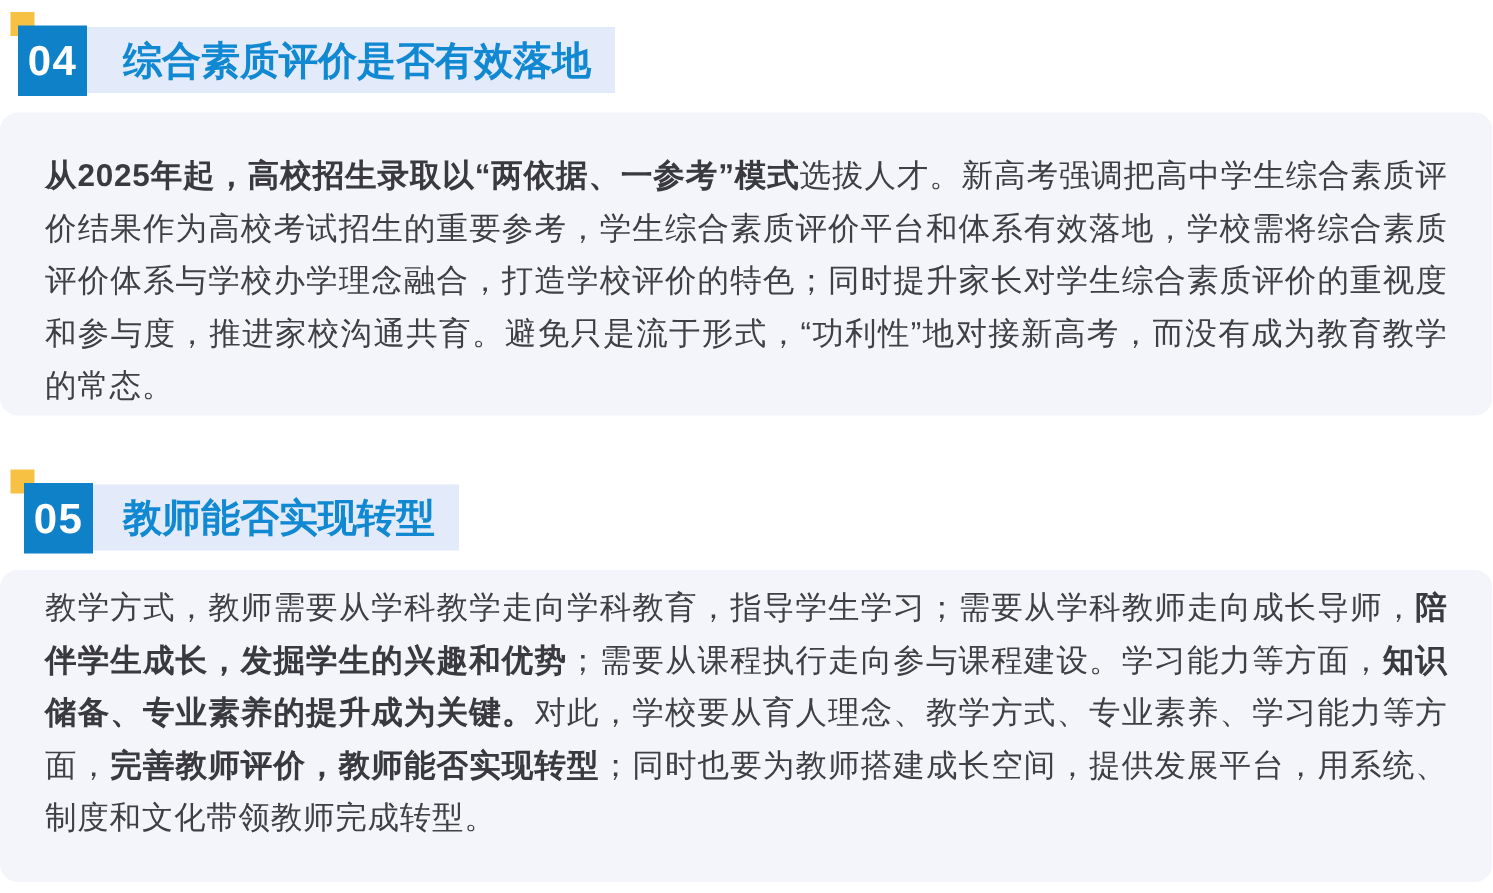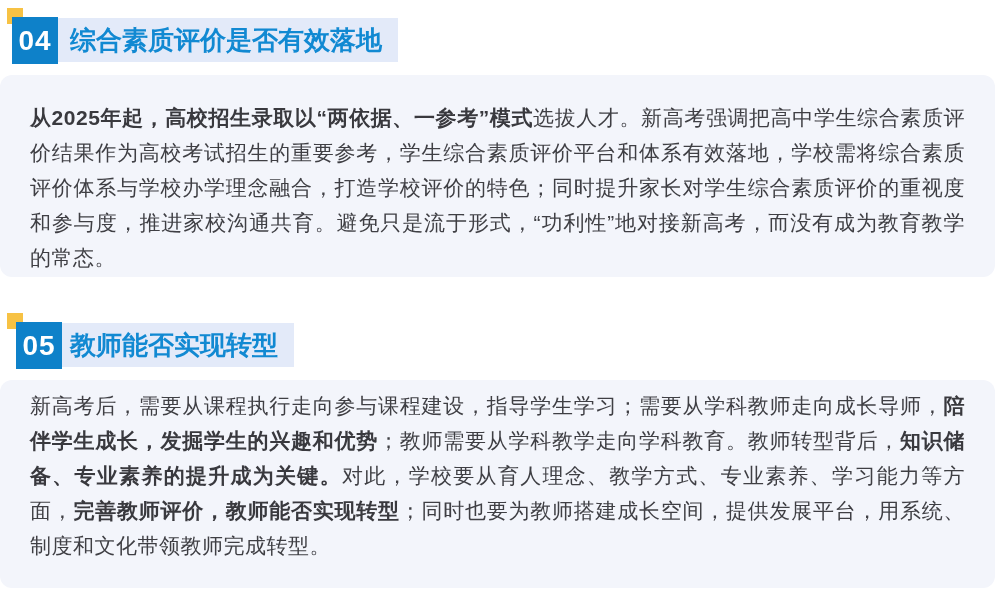--- a/index.html
+++ b/index.html
@@ -35,21 +35,21 @@
     justify-content: center;
     z-index: 2;
     letter-spacing: 1px;
   }
   .header-bar {
     position: absolute;
     height: 44px;
     background: var(--header-bg, #E3EAF9);
     display: flex;
     align-items: center;
-    padding: 0 16px 0 12px;
+    padding: 0 16px 0 24px;
     z-index: 1;
   }
   .header-title {
     color: var(--title-blue, #1189D2);
     font-size: 26px;
     font-weight: bold;
     white-space: nowrap;
   }
   .panel {
     position: absolute;
@@ -98,15 +98,15 @@
   </div>
   <div class="number-box" id="num-1">04</div>
   <div class="paragraph" id="para-1"><span class="bold">从2025年起，高校招生录取以“两依据、一参考”模式</span><span>选拔人才。新高考强调把高中学生综合素质评价结果作为高校考试招生的重要参考，学生综合素质评价平台和体系有效落地，学校需将综合素质评价体系与学校办学理念融合，打造学校评价的特色；同时提升家长对学生综合素质评价的重视度和参与度，推进家校沟通共育。避免只是流于形式，“功利性”地对接新高考，而没有成为教育教学的常态。</span></div>
 
   <div class="panel" id="panel-2"></div>
   <div class="accent-square" id="sq-2"></div>
   <div class="header-bar" id="bar-2">
     <span class="header-title">教师能否实现转型</span>
   </div>
   <div class="number-box" id="num-2">05</div>
-  <div class="paragraph" id="para-2"><span>新高考后，需要从课程执行走向参与课程建设，指导学生学习；需要从学科教师走向成长导师，</span><span class="bold">陪伴学生成长，发掘学生的兴趣和优势</span><span>；教师需要从学科教学走向学科教育。教师转型背后，</span><span class="bold">知识储备、专业素养的提升成为关键。</span><span>对此，学校要从育人理念、教学方式、专业素养、学习能力等方面，</span><span class="bold">完善教师评价，教师能否实现转型</span><span>；同时也要为教师搭建成长空间，提供发展平台，用系统、制度和文化带领教师完成转型。</span></div>
+  <div class="paragraph" id="para-2"><span>教学方式，教师需要从学科教学走向学科教育，指导学生学习；需要从学科教师走向成长导师，</span><span class="bold">陪伴学生成长，发掘学生的兴趣和优势</span><span>；需要从课程执行走向参与课程建设。学习能力等方面，</span><span class="bold">知识储备、专业素养的提升成为关键。</span><span>对此，学校要从育人理念、教学方式、专业素养、学习能力等方面，</span><span class="bold">完善教师评价，教师能否实现转型</span><span>；同时也要为教师搭建成长空间，提供发展平台，用系统、制度和文化带领教师完成转型。</span></div>
 
 </div>
 
 </body></html>

